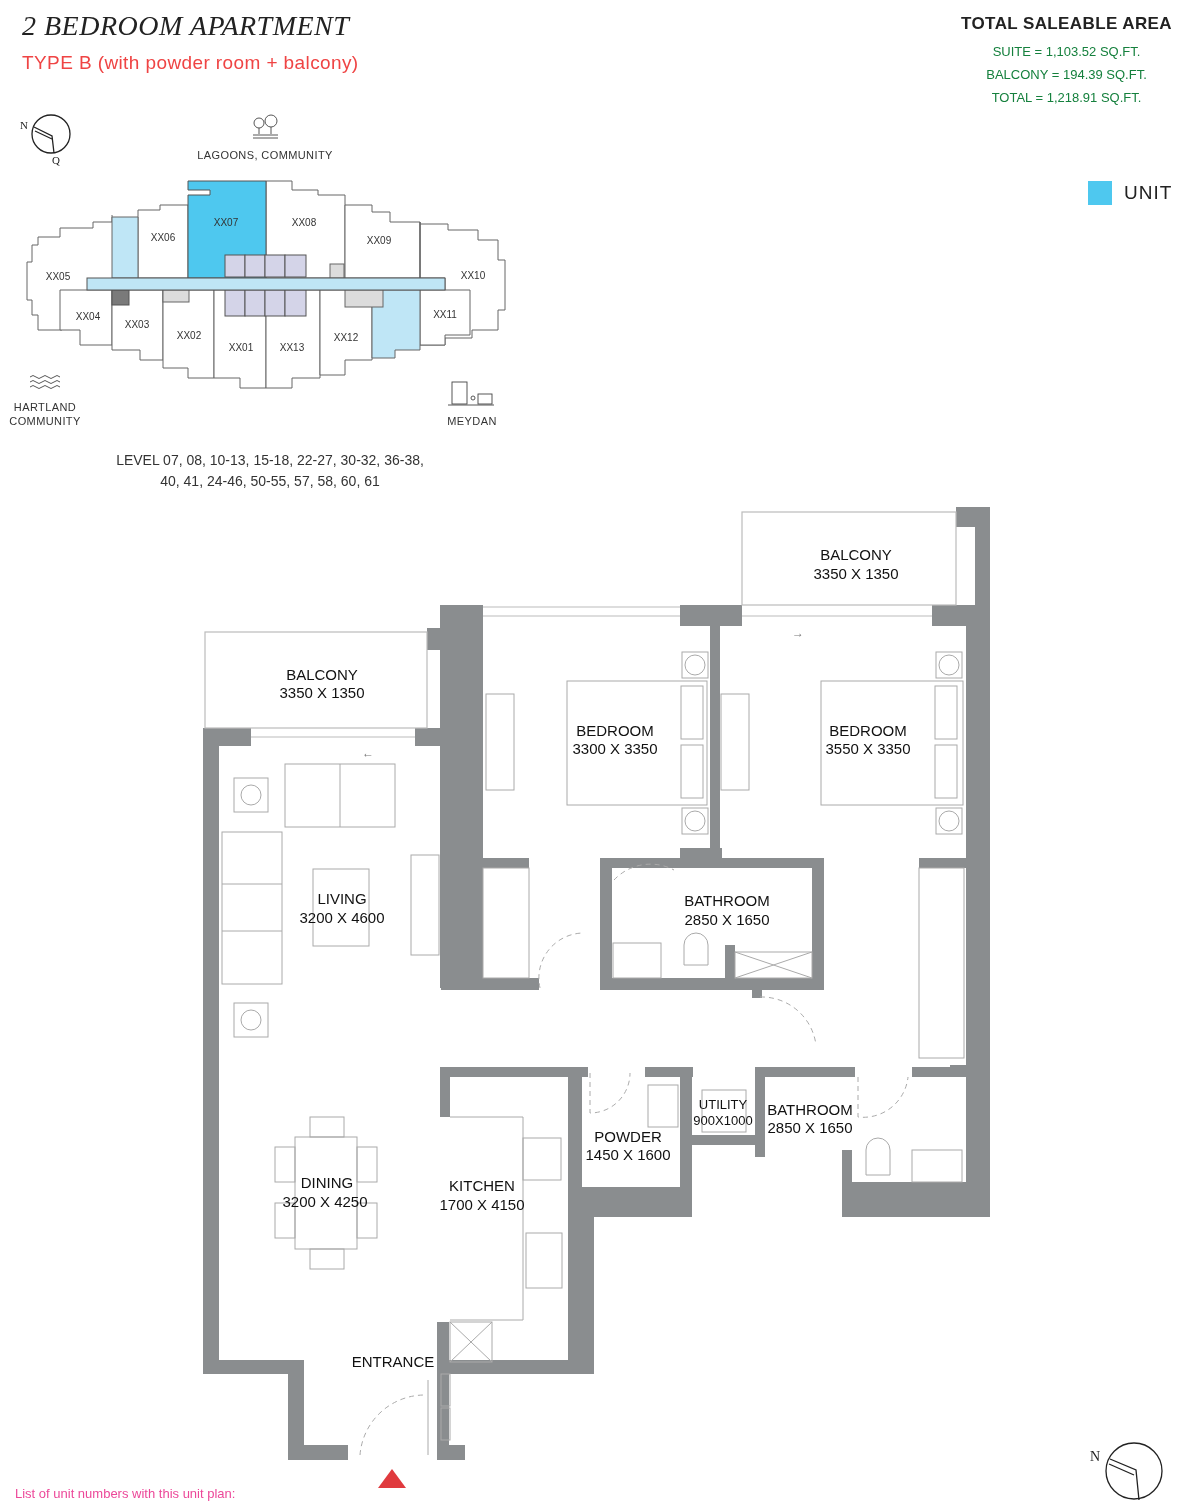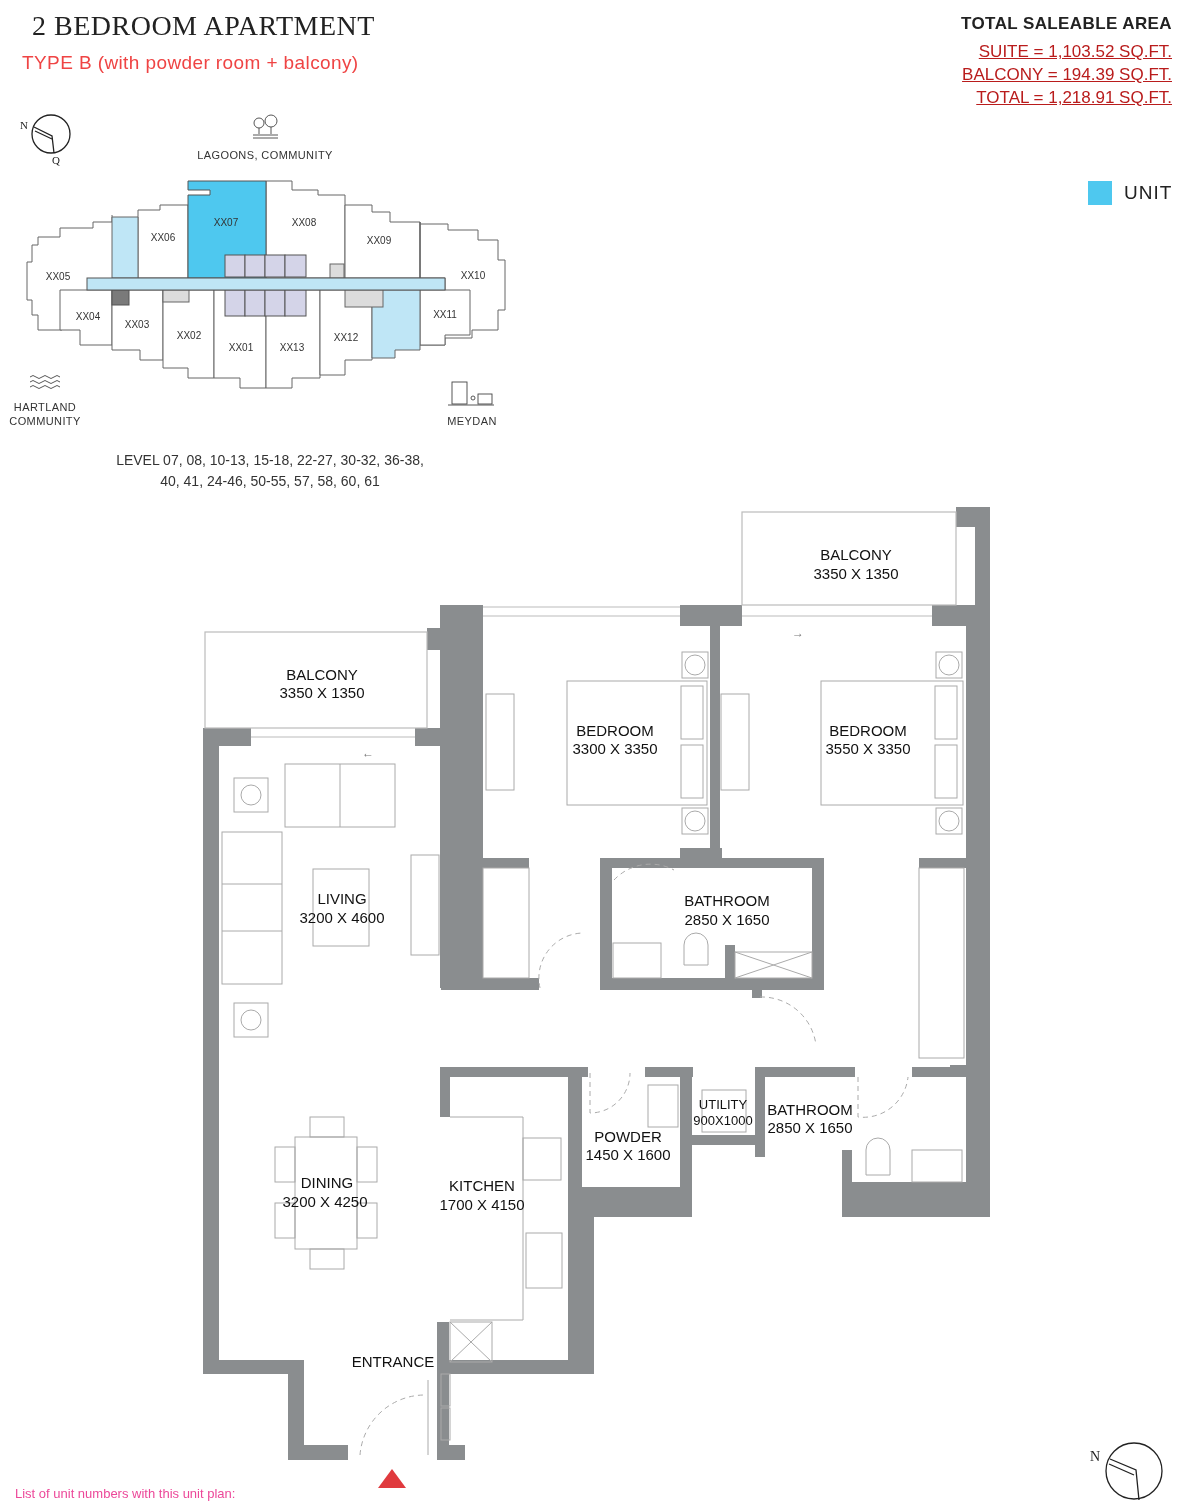--- a/index.html
+++ b/index.html
@@ -1,21 +1,21 @@
 <!DOCTYPE html>
 <html><head>
 <meta charset="utf-8">
 <style>
   html,body{margin:0;padding:0;background:#fff;}
   body{width:1200px;height:1508px;position:relative;overflow:hidden;font-family:"Liberation Sans",sans-serif;color:#222;}
-  .title{position:absolute;left:32px;top:10px;font-family:"Liberation Serif",serif;font-size:28px;letter-spacing:0.5px;color:#222;}
+  .title{position:absolute;left:22px;top:10px;font-family:"Liberation Serif",serif;font-size:28px;letter-spacing:0.5px;color:#222;font-style:italic;}
   .subtitle{position:absolute;left:22px;top:52px;font-size:19px;letter-spacing:0.4px;color:#ef4444;}
-  .area{position:absolute;right:28px;top:14px;text-align:right;}
+  .area{position:absolute;right:28px;top:14px;text-align:center;}
   .area .hd{font-weight:bold;font-size:17px;letter-spacing:0.4px;margin-bottom:6px;}
-  .area .ln{font-size:17px;line-height:23px;color:#b91c1c;text-decoration:underline;}
+  .area .ln{font-size:13px;line-height:23px;color:#15803d;}
   .legend{position:absolute;left:1088px;top:181px;display:flex;align-items:center;gap:12px;font-size:19px;letter-spacing:1px;}
   .legend .sw{width:24px;height:24px;background:#4ec8ef;}
   .compass{position:absolute;}
   .keyplan{position:absolute;left:0;top:100px;}
   .lbl{position:absolute;font-size:11px;letter-spacing:0.4px;text-align:center;color:#333;}
   .levels{position:absolute;left:80px;top:450px;width:380px;text-align:center;font-size:14px;line-height:21px;color:#333;}
   .plan{position:absolute;left:0;top:0;}
   .rm{font-family:"Liberation Sans",sans-serif;font-size:15px;fill:#111;text-anchor:middle;}
   .unitlist{position:absolute;left:15px;top:1486px;font-size:13px;color:#ec4899;}
 </style>

